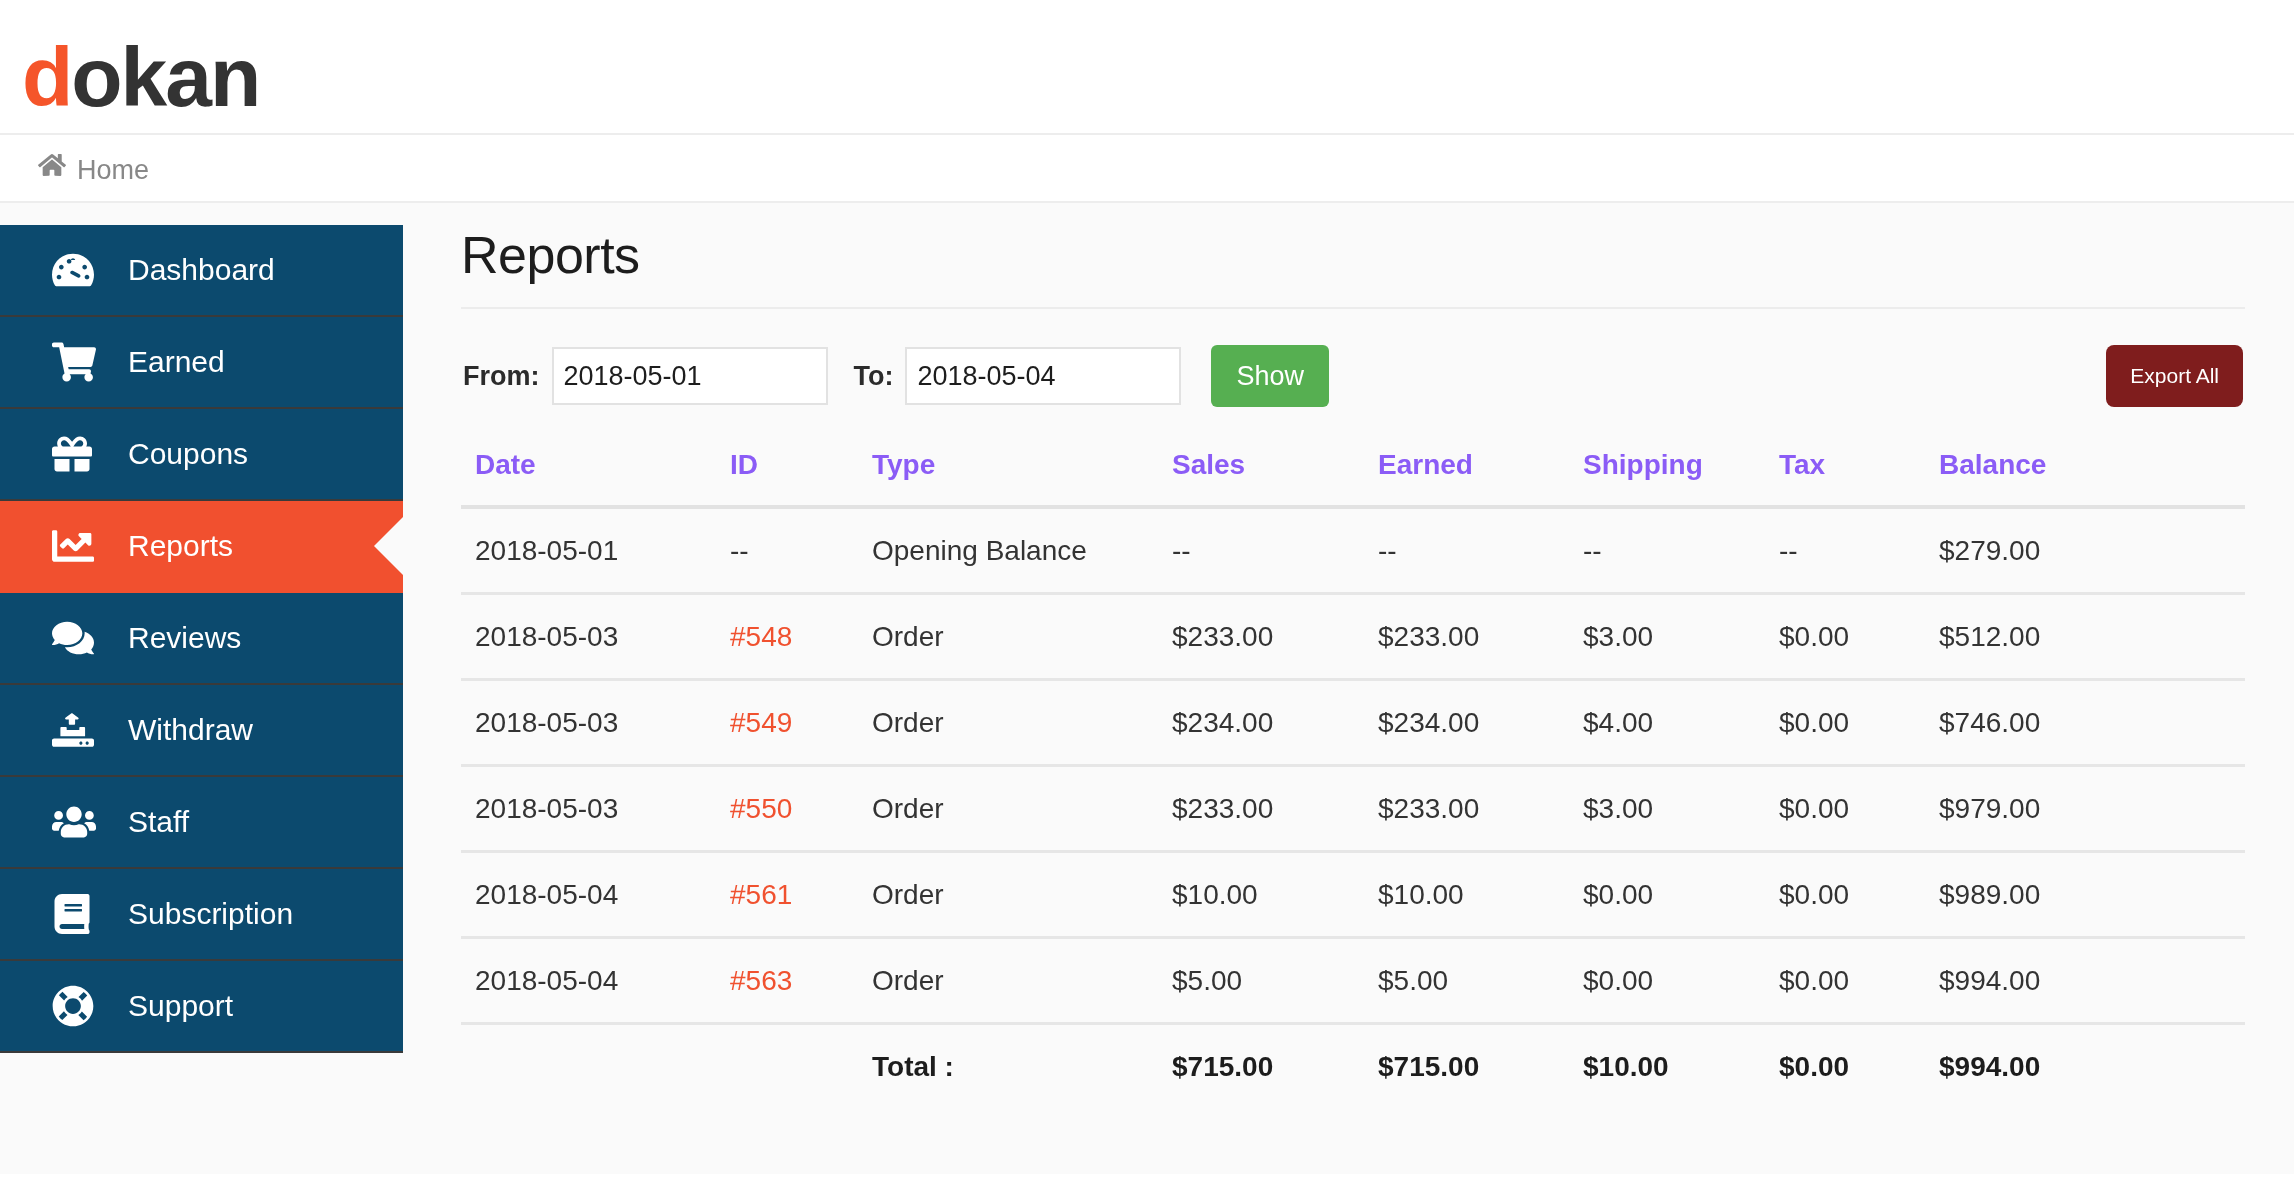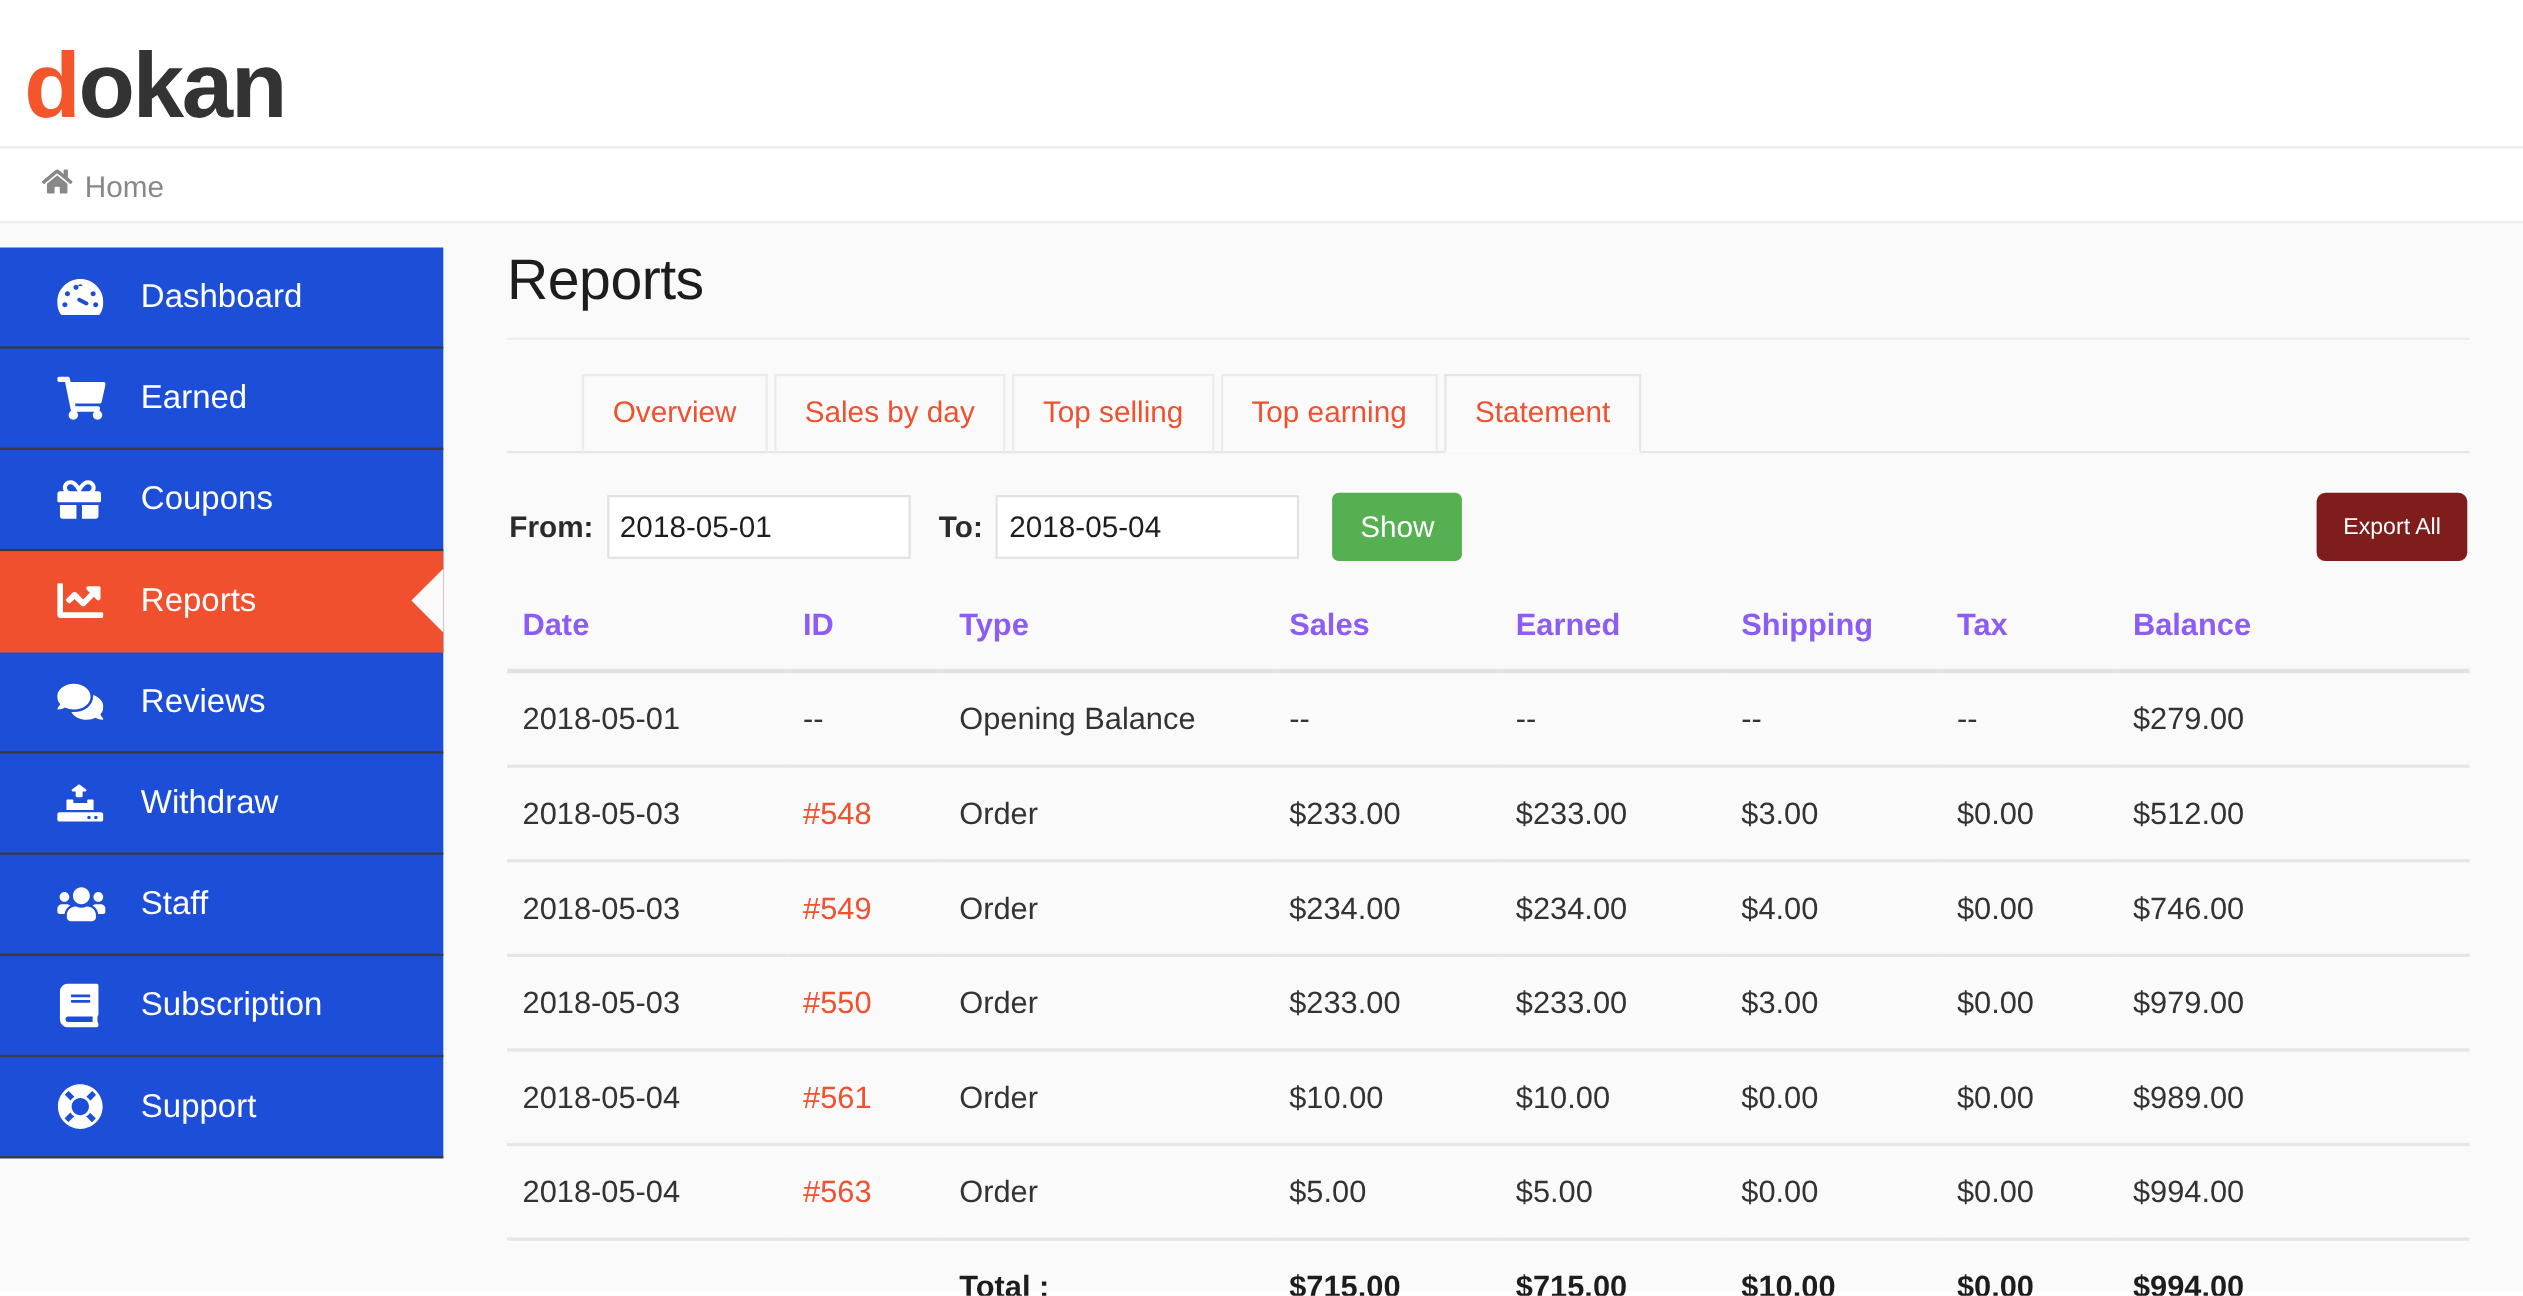--- a/index.html
+++ b/index.html
@@ -53,21 +53,21 @@
     display: flex;
     align-items: flex-start;
     background: #fafafa;
     height: calc(1178px - 133px - 74px);
   }
 
   
   .sidebar {
     width: 403px;
     flex: 0 0 403px;
-    background: #1d4ed8;
+    background: #0c4a6e;
     margin-top: 22px;
     position: relative;
   }
   .nav-item {
     display: flex;
     align-items: center;
     height: 92px;
     padding-left: 52px;
     border-bottom: 2px solid #3a3a3a;
     color: #ffffff;
@@ -326,27 +326,20 @@
           </svg>
         </span>
         <span class="nav-label">Support</span>
       </div>
     </nav>
 
   <main class="content">
 
     <h1 class="page-title">Reports</h1>
 
-    <div class="tabs" id="tabs">
-        <div class="tab">Overview</div>
-        <div class="tab">Sales by day</div>
-        <div class="tab">Top selling</div>
-        <div class="tab">Top earning</div>
-        <div class="tab active">Statement</div>
-      </div>
 
     <div class="filter-row">
       <span class="filter-label">From:</span>
       <input class="date-input" type="text" value="2018-05-01" style="">
       <span class="filter-label to-label">To:</span>
       <input class="date-input" type="text" value="2018-05-04" style="">
       <button class="show-btn">Show</button>
       <span class="spacer"></span>
       <button class="export-btn">Export All</button>
     </div>

